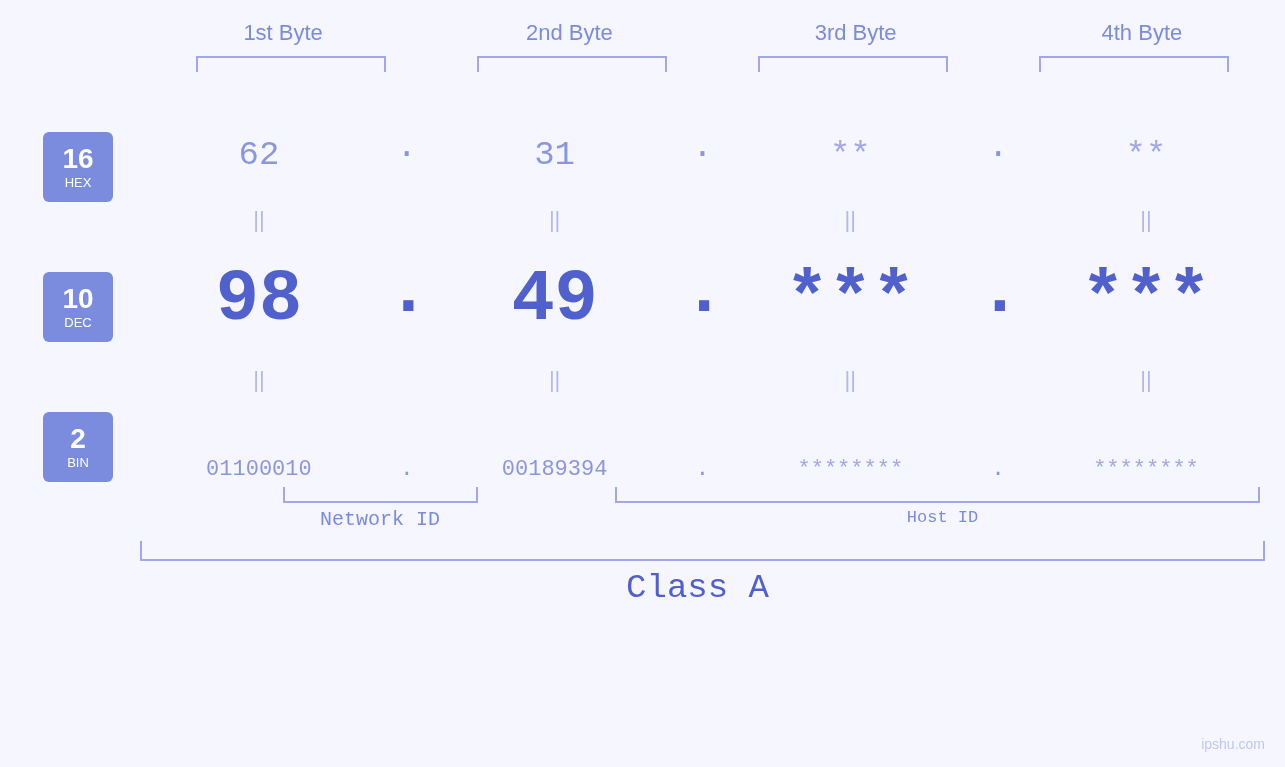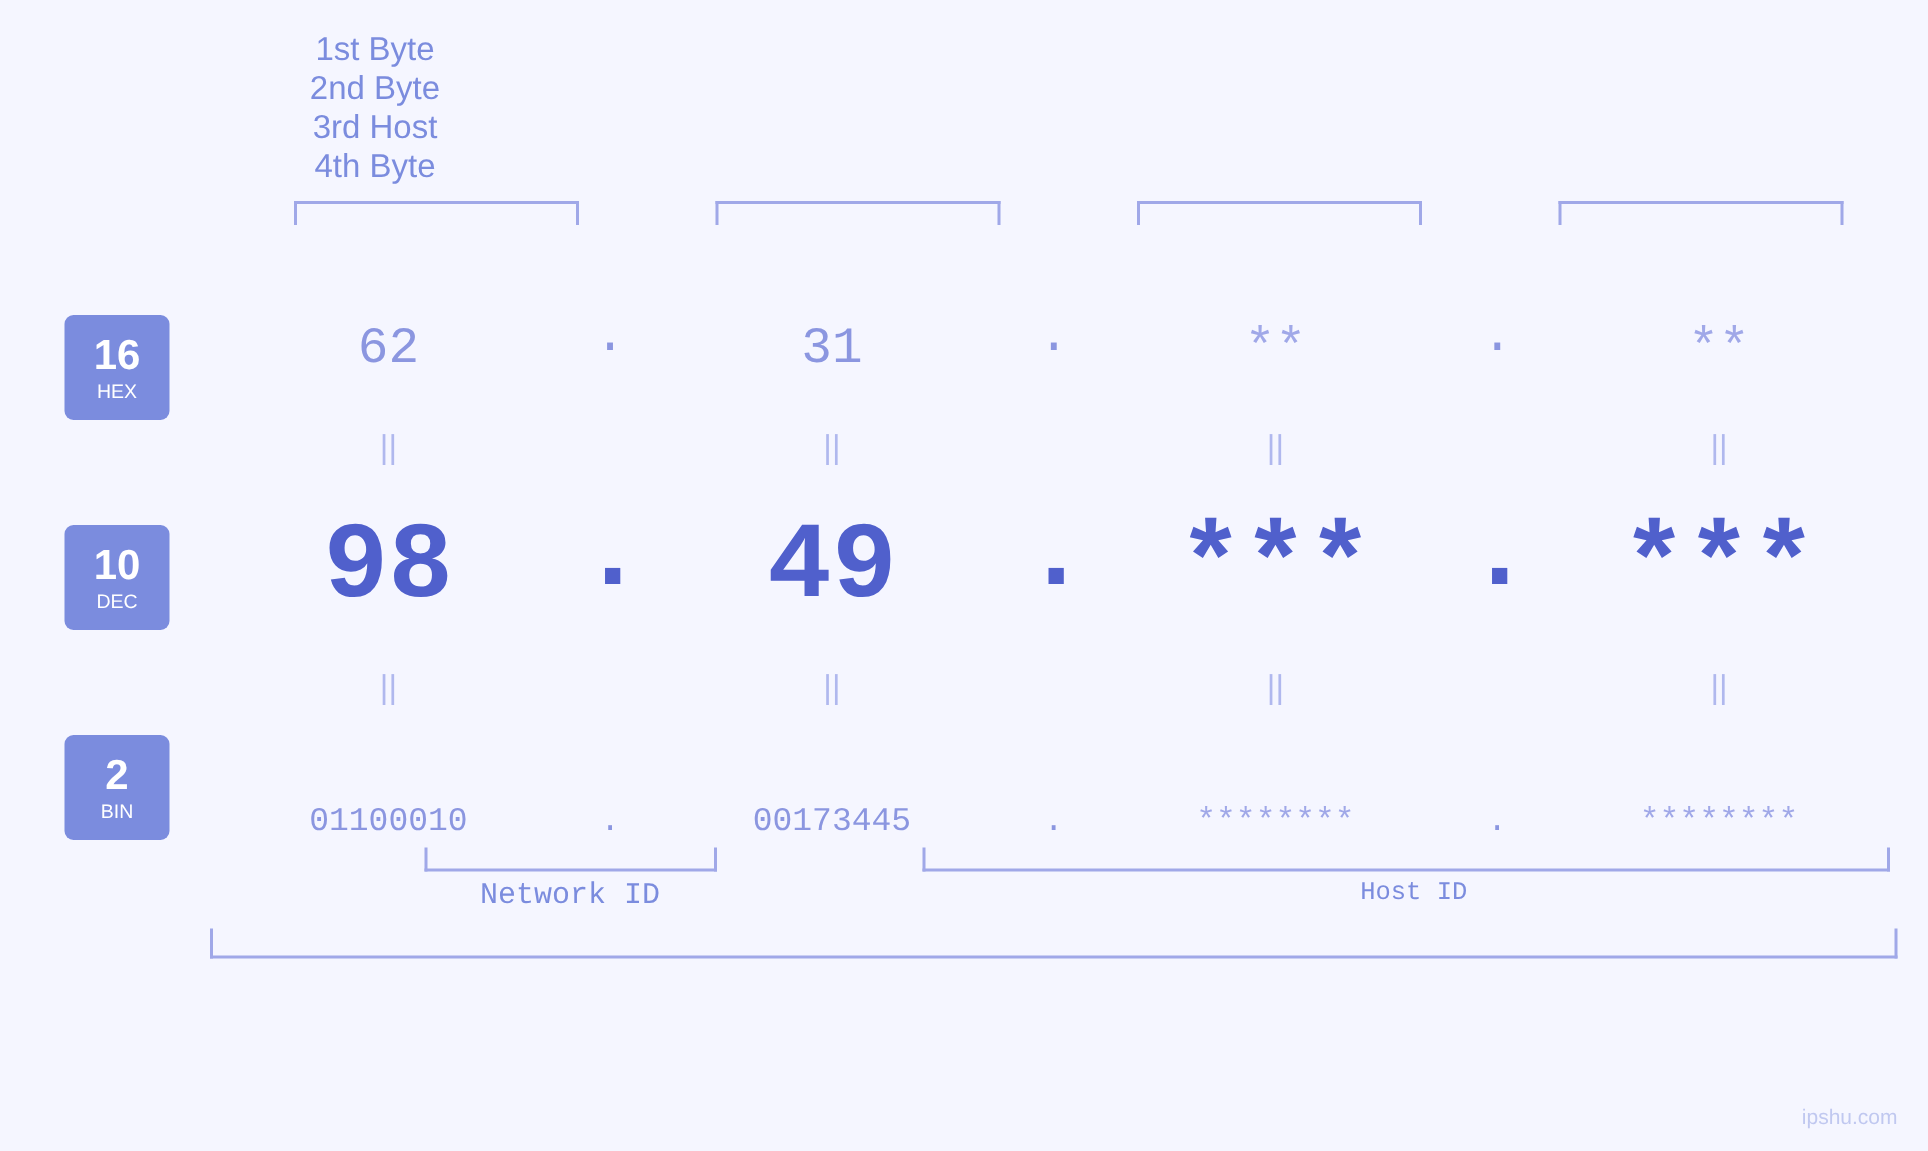--- a/index.html
+++ b/index.html
@@ -23,21 +23,20 @@
       position: relative;
     }
 
     
     .byte-headers {
       display: flex;
       margin-left: 140px;
       width: calc(100% - 140px);
       justify-content: space-around;
       margin-bottom: 10px;
-      flex-direction: column;
     }
 
     .byte-header {
       color: #7b8cde;
       font-size: 22px;
       font-family: Arial, sans-serif;
       text-align: center;
       width: 220px;
     }
 
@@ -215,21 +214,21 @@
     }
   </style>
 </head>
 <body>
 
 <div class="main-container">
 
   <div class="byte-headers">
     <div class="byte-header">1st Byte</div>
     <div class="byte-header">2nd Byte</div>
-    <div class="byte-header">3rd Host</div>
+    <div class="byte-header">3rd Byte</div>
     <div class="byte-header">4th Byte</div>
   </div>
 
   <div class="bracket-row">
     <div class="bracket"></div>
     <div class="bracket"></div>
     <div class="bracket"></div>
     <div class="bracket"></div>
   </div>
 
@@ -327,21 +326,21 @@
       </div>
 
       <div class="data-row bin-row">
         <div class="cell">
           <span class="bin-value">01100010</span>
         </div>
         <div class="dot-cell">
           <span class="dot-bin">.</span>
         </div>
         <div class="cell">
-          <span class="bin-value">00173445</span>
+          <span class="bin-value">00189394</span>
         </div>
         <div class="dot-cell">
           <span class="dot-bin">.</span>
         </div>
         <div class="cell">
           <span class="bin-value asterisk-light">********</span>
         </div>
         <div class="dot-cell">
           <span class="dot-bin">.</span>
         </div>
@@ -358,19 +357,20 @@
         </div>
 
         <div style="display: flex; flex-direction: column; align-items: center; flex: 1;">
           <div style="width: 100%; height: 16px; border-bottom: 2px solid #a0a8e8; border-left: 2px solid #a0a8e8; border-right: 2px solid #a0a8e8; margin-right: 10px;"></div>
           <span style="color: #7b8cde; font-size: 17px; font-family: 'Courier New', Courier, monospace; margin-top: 5px;">Host ID</span>
         </div>
       </div>
 
       <div style="width: 100%; height: 20px; border-bottom: 2px solid #a0a8e8; border-left: 2px solid #a0a8e8; border-right: 2px solid #a0a8e8; margin-top: 10px; margin-right: 10px;"></div>
 
+      <div class="class-label" style="padding-right: 10px;">Class A</div>
 
     </div>
   </div>
 
   <div class="watermark">ipshu.com</div>
 
 </div>
 
 </body></html>

